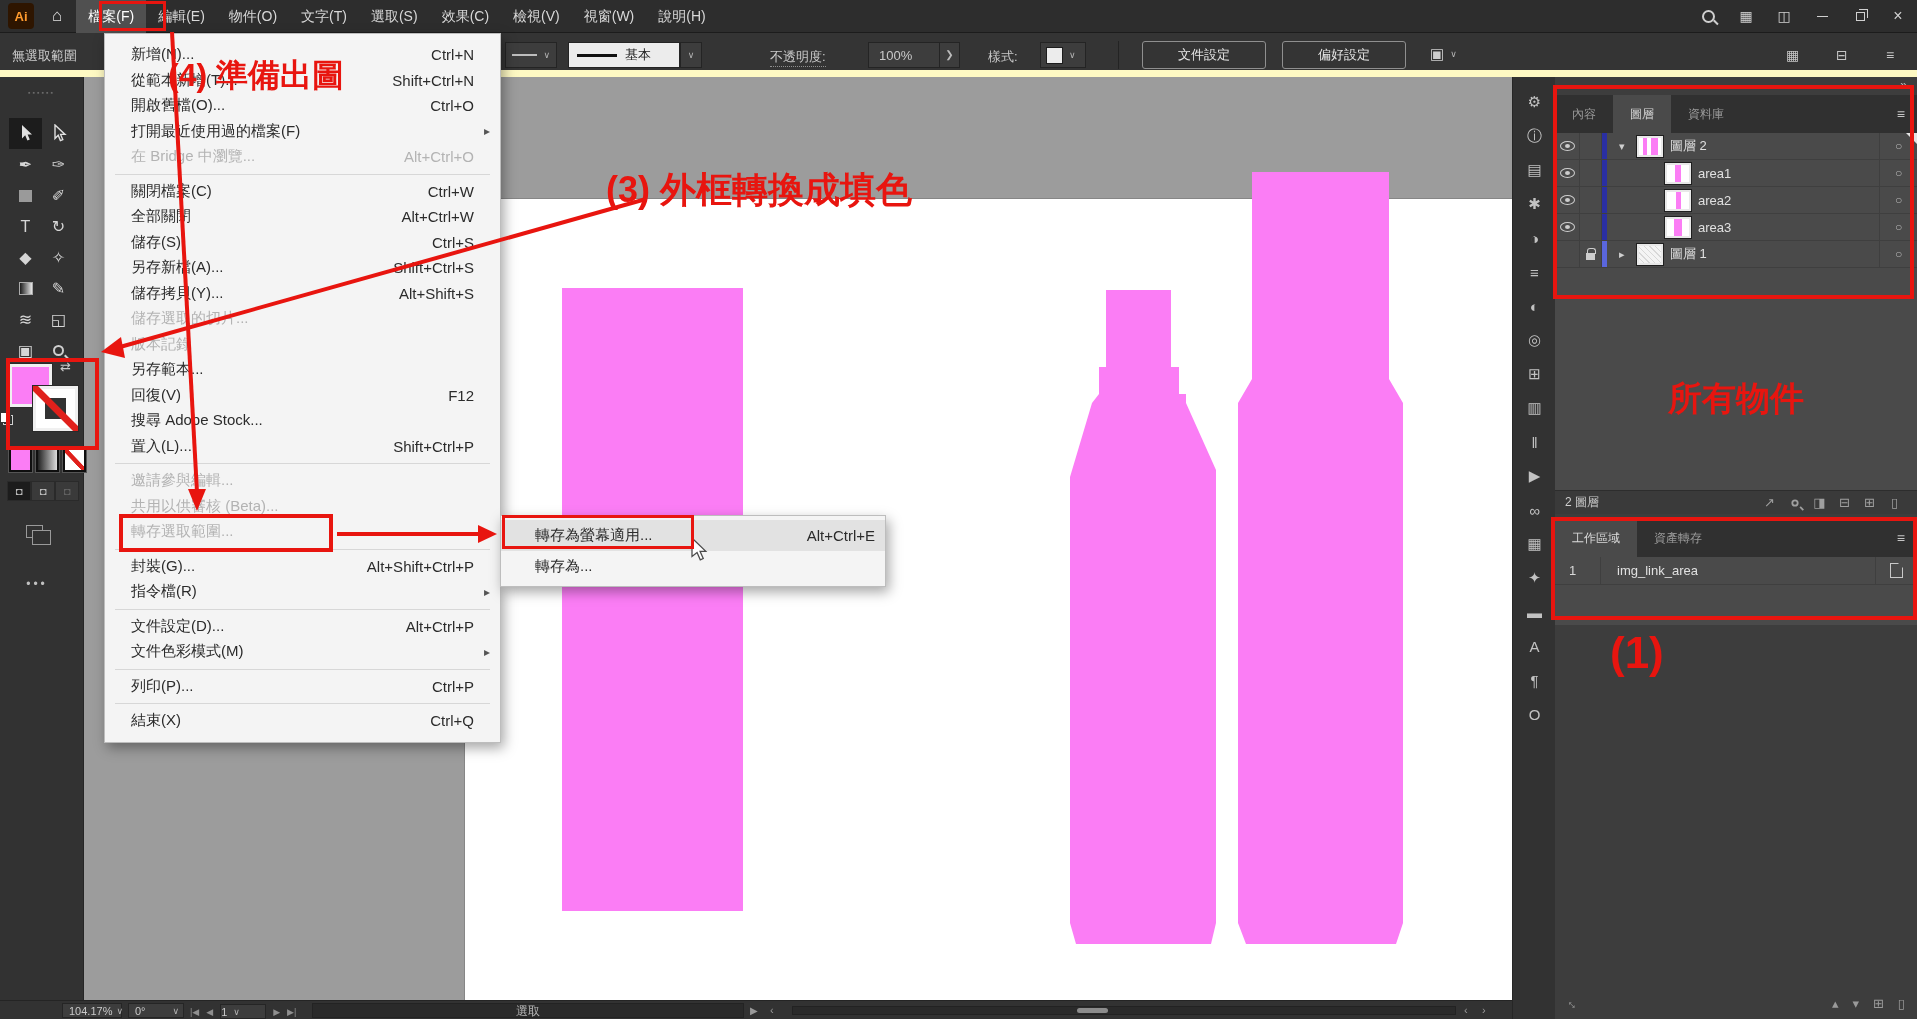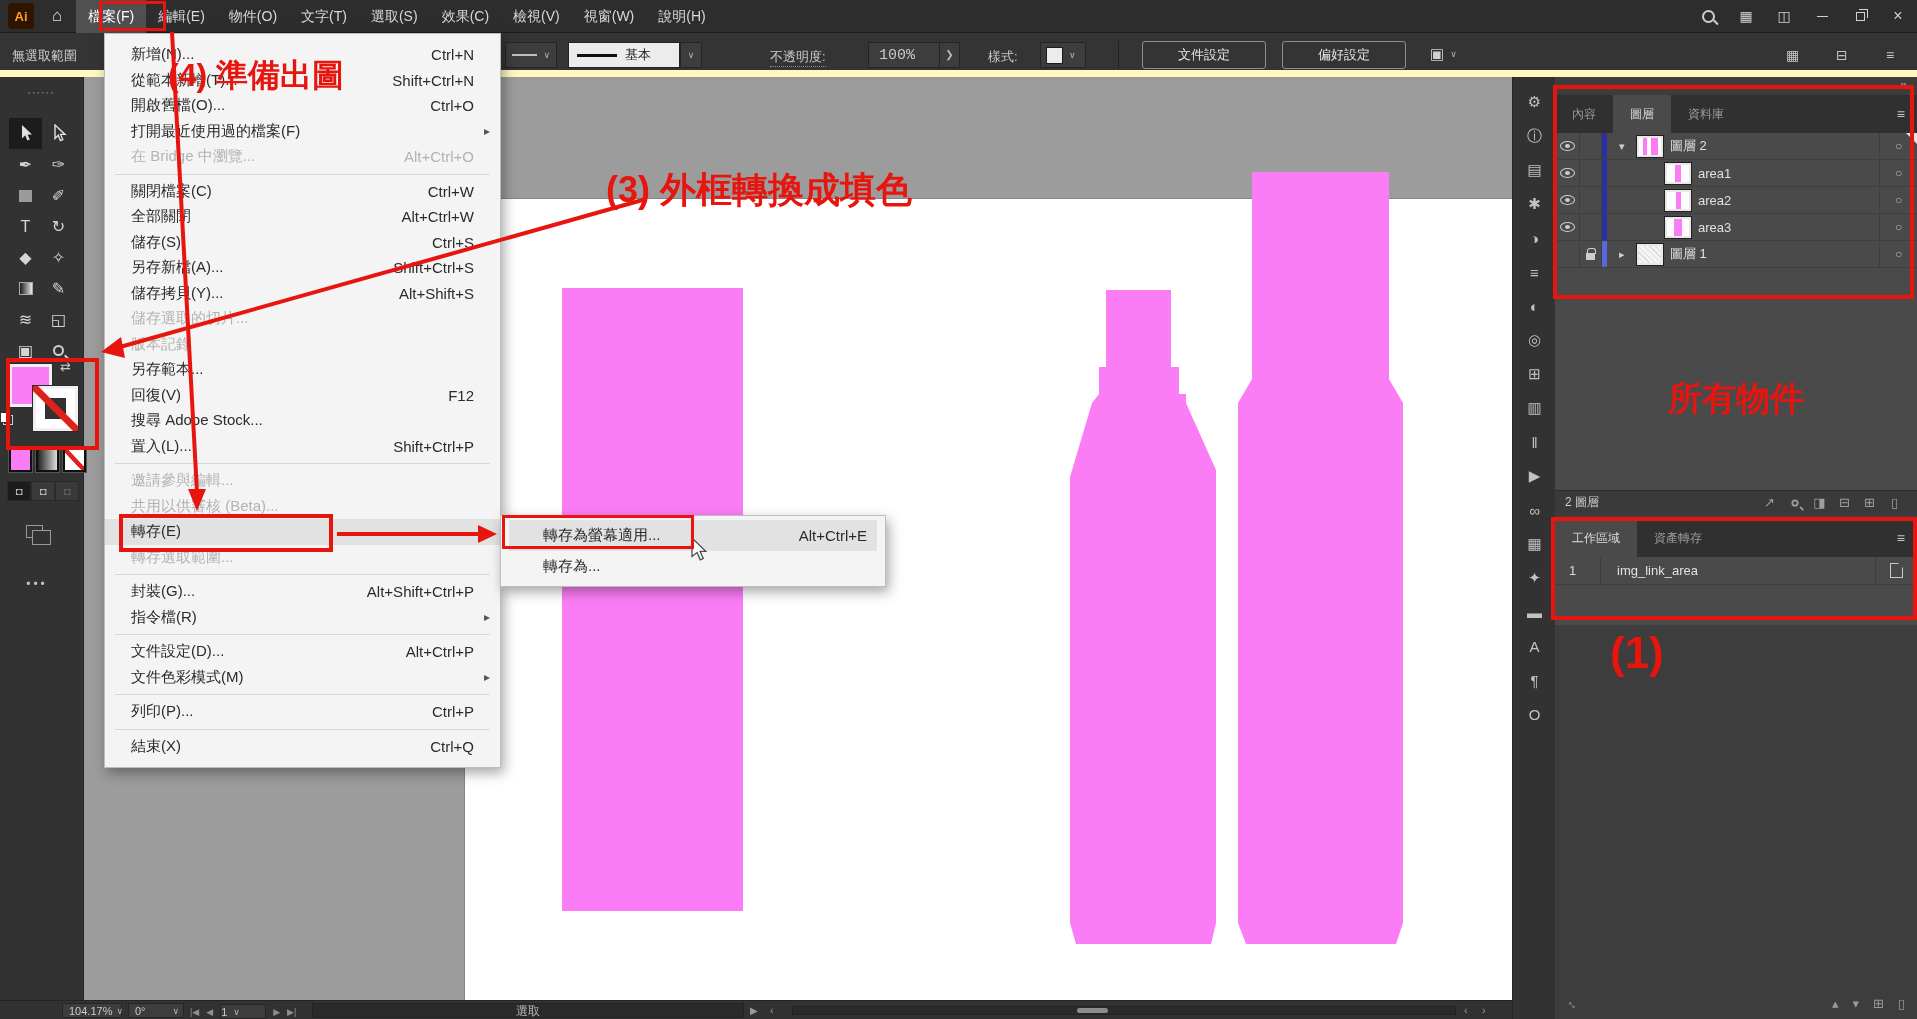--- a/index.html
+++ b/index.html
@@ -29,21 +29,21 @@
   .cb-label.dotted { border-bottom:1px dotted #8f8f8f; }
   .cb-box { background:#3d3d3d; border:1px solid #242424; height:26px; top:9px; display:flex; align-items:center; color:#c9c9c9; }
   .cb-chev { font-size:9px; color:#b5b5b5; padding:0 6px; }
   .cb-profile { left:505px; width:52px; }
   .cb-profile .pline { width:26px; height:2px; background:#bdbdbd; margin-left:6px; }
   .cb-stroke { left:568px; top:9px; width:112px; height:26px; background:#ececec; border:1px solid #242424; display:flex; align-items:center; }
   .cb-stroke .sline { width:40px; height:3px; background:#111; margin:0 8px; }
   .cb-stroke .slab { font-size:13px; color:#222; }
   .cb-strokechev { left:680px; width:22px; justify-content:center; }
   .cb-opacity { left:868px; width:92px; }
-  .cb-opacity .val { padding-left:10px; font-size:15px; flex:1;font-family:Liberation Mono, monospace; }
+  .cb-opacity .val { padding-left:10px; font-size:13px; flex:1; }
   .cb-opacity .arr { border-left:1px solid #242424; width:20px; text-align:center; font-size:10px; color:#bbb; line-height:24px; }
   .cb-style { left:1040px; width:46px; }
   .cb-style .swatch { width:17px; height:17px; background:#ececec; border:1px solid #1d1d1d; margin-left:5px; }
   .cb-div { left:1118px; top:8px; width:1px; height:28px; background:#232323; }
   .cb-btn { top:8px; height:28px; width:124px; background:transparent; border:1px solid #8f8f8f; border-radius:3px; color:#e5e5e5; font-size:13px; font-family:inherit; }
   .cb-selicon { left:1430px; top:12px; color:#cfcfcf; font-size:15px; display:flex; align-items:center; gap:6px; }
   .cb-selicon .cb-chev { padding:0; }
   .cb-ric { top:14px; color:#c5c5c5; font-size:14px; }
 
   
@@ -152,21 +152,21 @@
   .sb-play { left:750px; top:4px; color:#9a9a9a; font-size:10px; }
   .sb-l1 { left:770px; top:3px; color:#9a9a9a; font-size:11px; }
   .hscroll { left:792px; top:5px; width:664px; height:9px; background:#2a2a2a; border:1px solid #222; }
   .hscroll .thumb { position:absolute; left:284px; top:1px; width:31px; height:5px; background:#8c8c8c; border-radius:3px; }
   .sb-l2 { left:1464px; top:3px; color:#9a9a9a; font-size:11px; }
   .sb-l3 { left:1482px; top:3px; color:#9a9a9a; font-size:11px; }
 
   
   .dropdown { position:absolute; background:#f4f4f4; border:1px solid #bdbdbd; box-shadow:3px 5px 12px rgba(0,0,0,.35); padding:8px 0; z-index:50; }
   #file-menu { left:104px; top:33px; width:397px; }
-  #export-submenu { left:500px; top:515px; width:386px; padding:4px 8px; }
+  #export-submenu { left:500px; top:515px; width:386px; padding:4px 0; }
   .mi { height:25.5px; display:flex; align-items:center; padding:0 10px 0 26px; font-size:15px; color:#2b2b2b; }
   #export-submenu .mi { height:31px; padding-left:34px; }
   .mi.dis { color:#b3b3b3; }
   .mi.hl { background:#e2e2e2; }
   .mi .lab { white-space:nowrap; }
   .mi .sc { margin-left:auto; padding-left:30px; white-space:nowrap; }
   .mi .subar { width:16px; text-align:right; color:#555; font-size:12px; }
   .msep { height:1px; background:#d7d7d7; margin:4px 10px; }
 
   
@@ -596,25 +596,20 @@
       <div class="mi dis">
         <span class="lab">邀請參與編輯...</span>
         <span class="sc"></span>
         <span class="subar"></span>
       </div>
       <div class="mi dis">
         <span class="lab">共用以供審核 (Beta)...</span>
         <span class="sc"></span>
         <span class="subar"></span>
       </div>
-      <div class="mi hl">
-        <span class="lab">轉存(E)</span>
-        <span class="sc"></span>
-        <span class="subar">▸</span>
-      </div>
       <div class="mi dis">
         <span class="lab">轉存選取範圍...</span>
         <span class="sc"></span>
         <span class="subar"></span>
       </div>
       <div class="msep"></div>
       <div class="mi">
         <span class="lab">封裝(G)...</span>
         <span class="sc">Alt+Shift+Ctrl+P</span>
         <span class="subar"></span>

